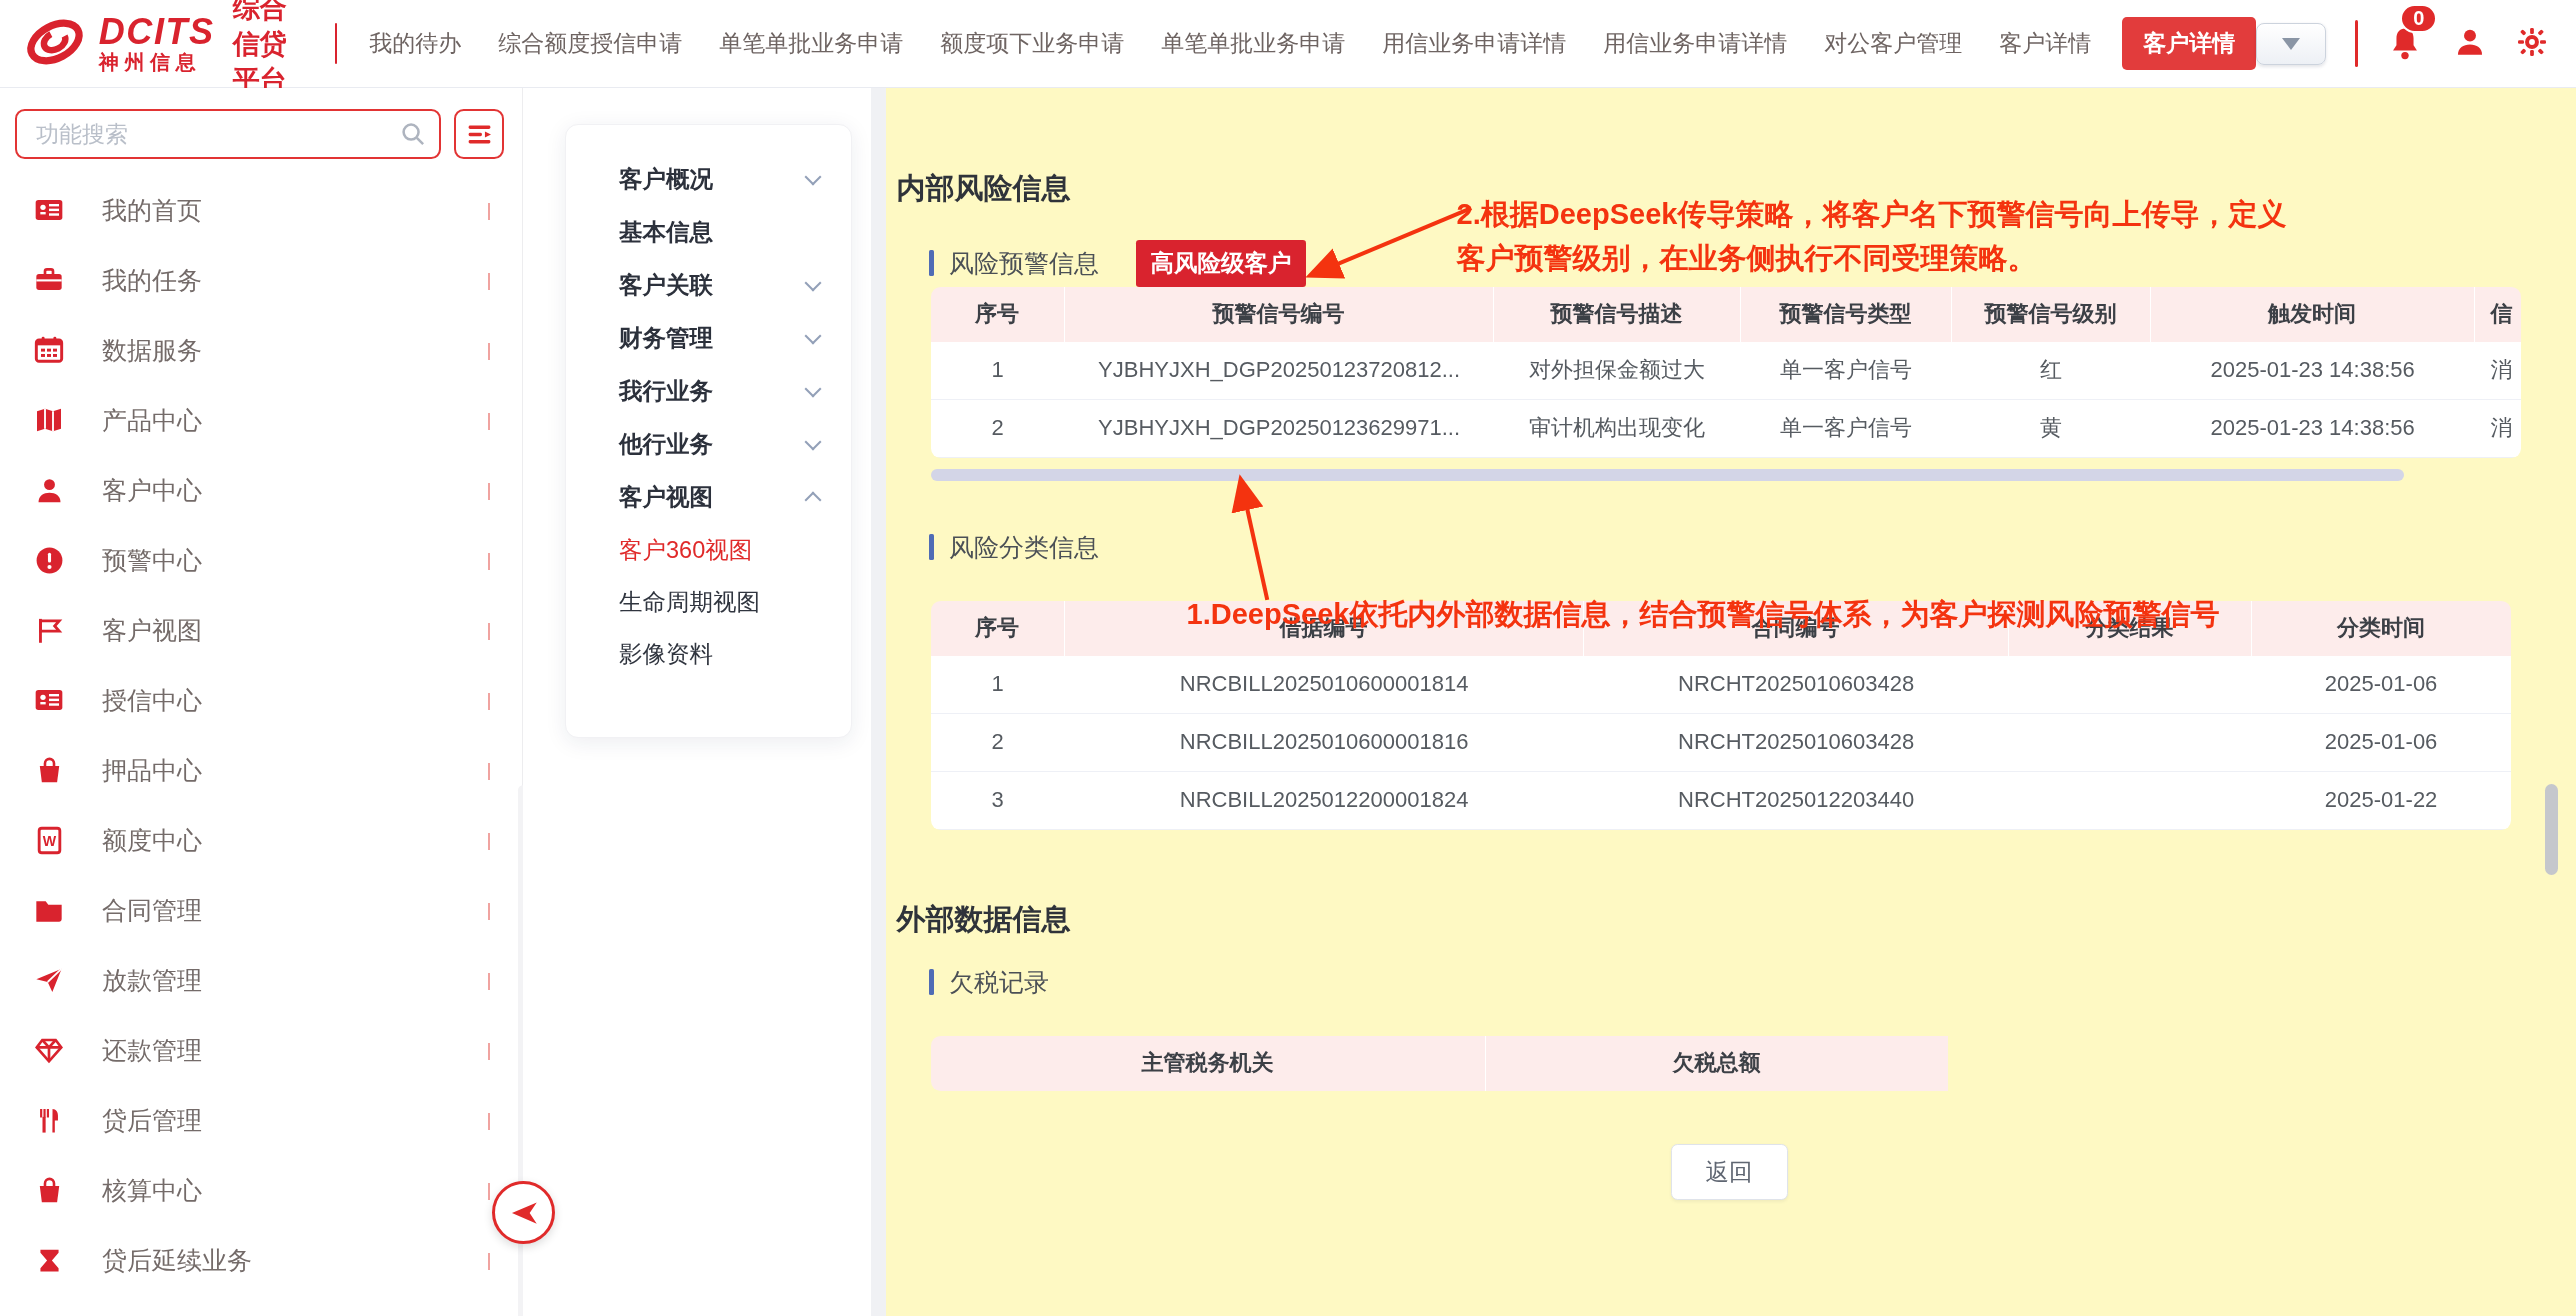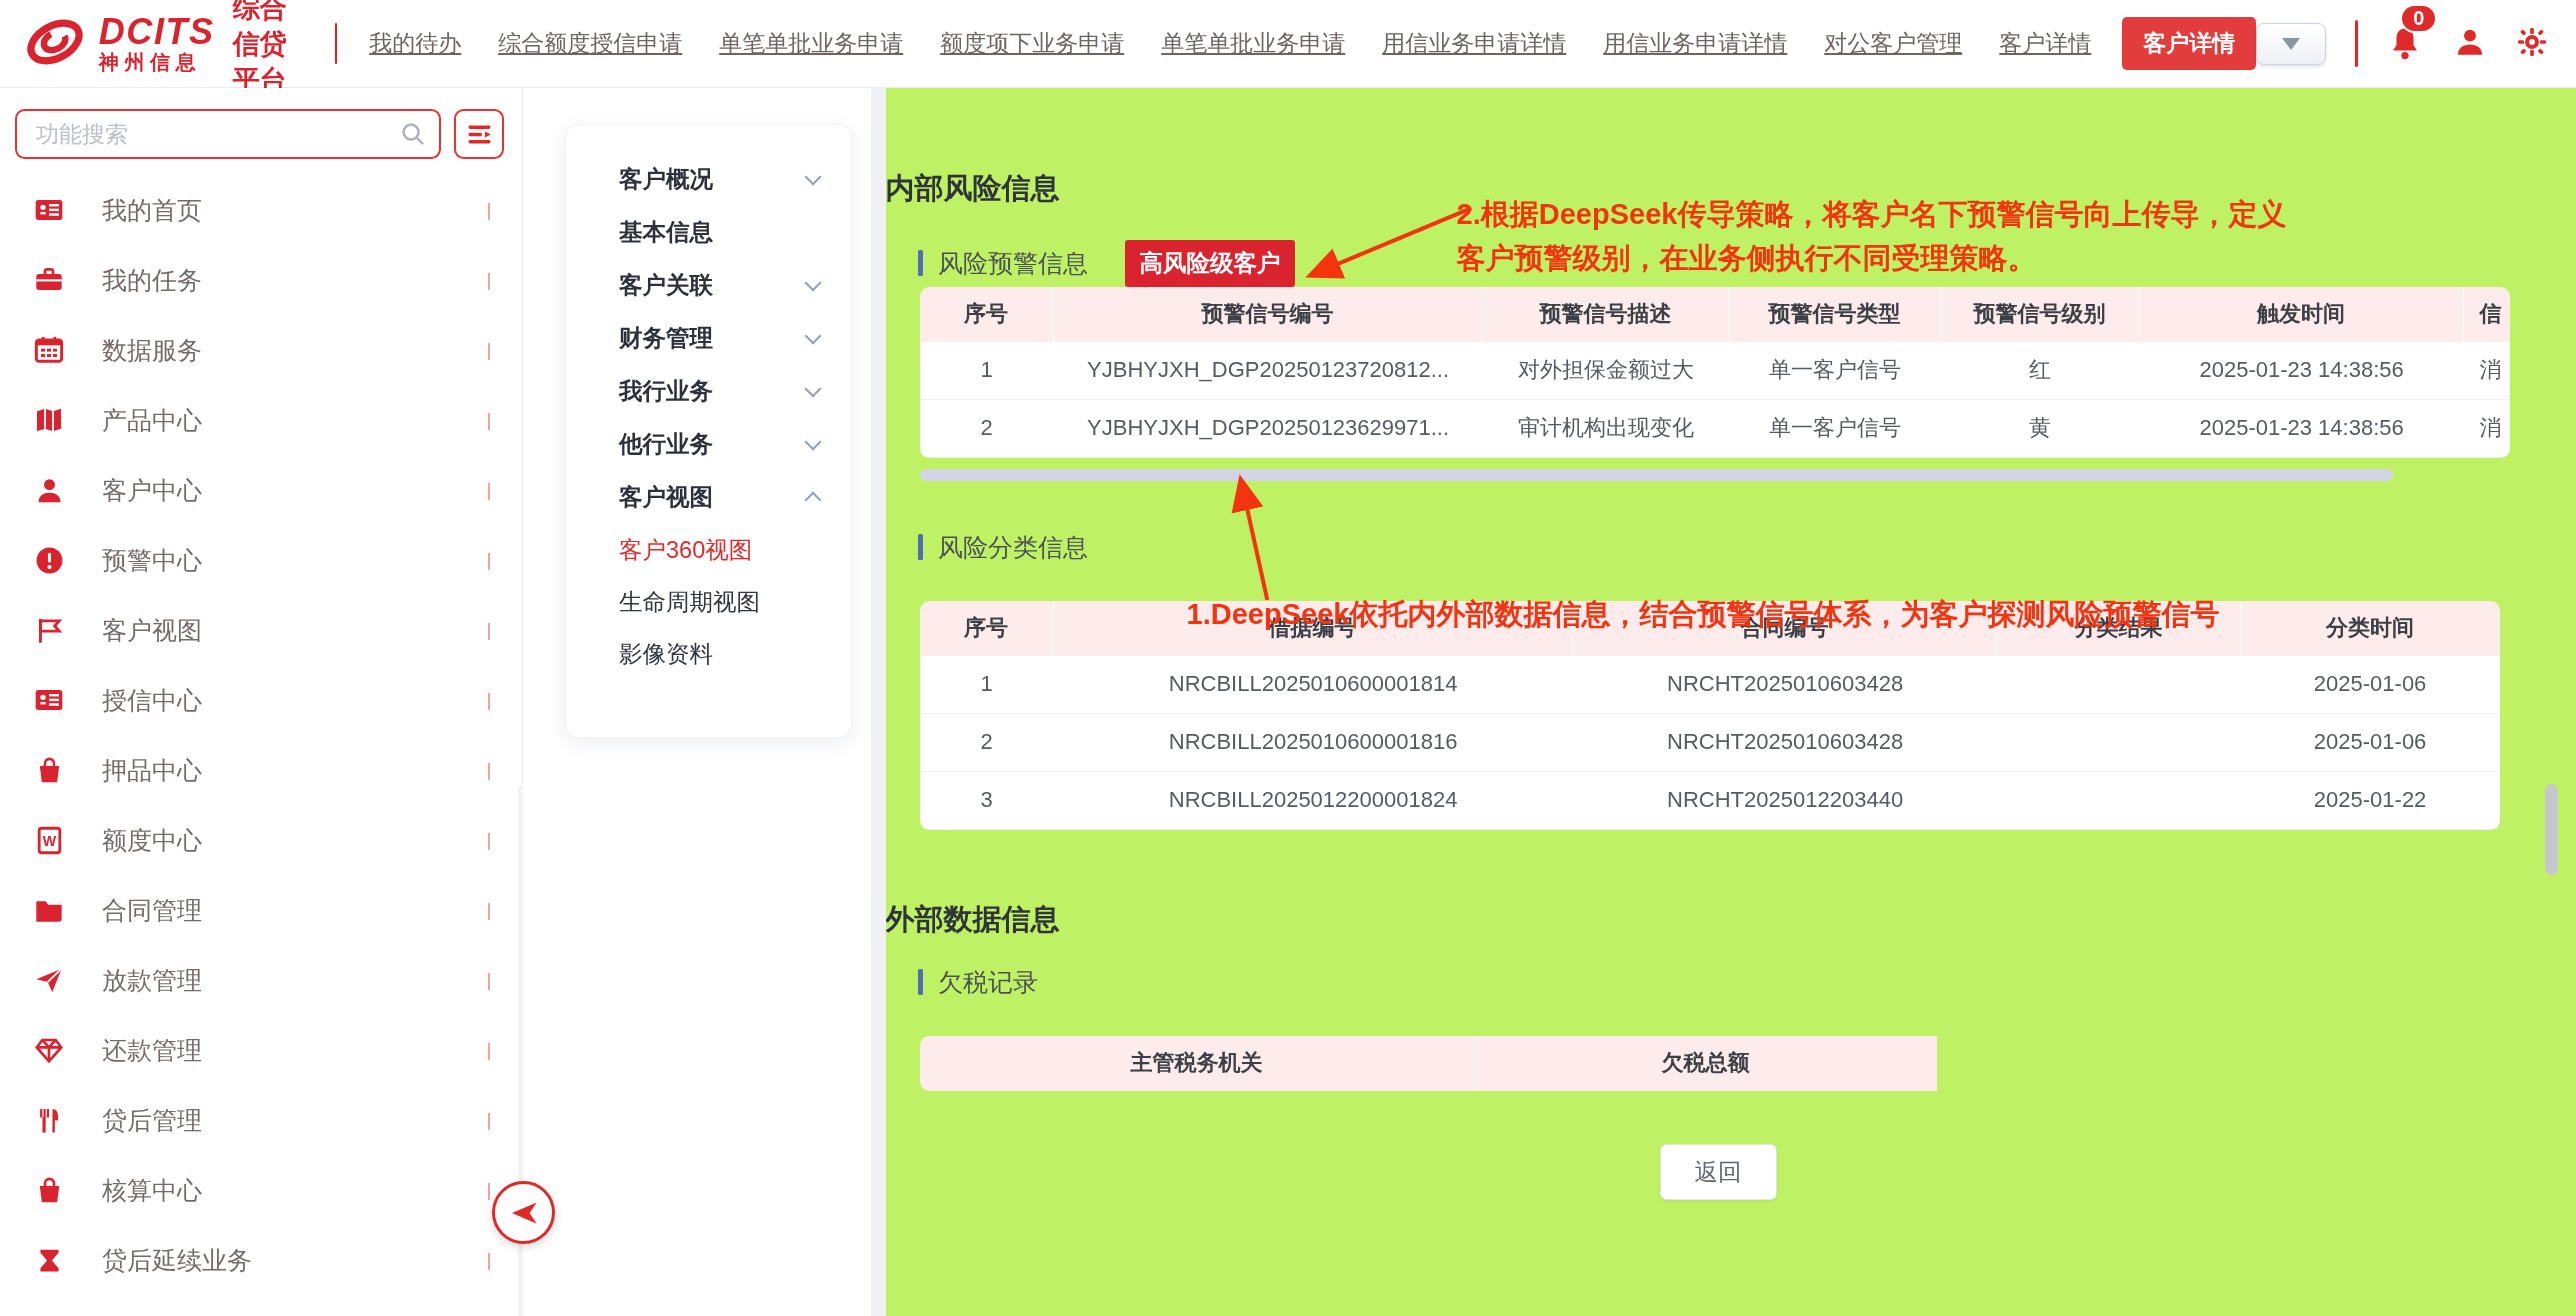--- a/index.html
+++ b/index.html
@@ -14,21 +14,21 @@
     height:88px; display:flex; align-items:center;
     padding-left:21px; border-bottom:1.6px solid #e9ebf1; background:#fff;
   }
   .brand { display:flex; align-items:center; }
   .brand-text { display:flex; flex-direction:column; margin-left:9.7px; }
   .brand-name { font-size:36px; font-weight:bold; font-style:italic; color:#d9232e; letter-spacing:1.6px; line-height:36px;}
   .brand-sub { font-size:20px; font-weight:bold; color:#d9232e; letter-spacing:5.7px; line-height:24px;}
   .product-name { font-size:27px; font-weight:bold; color:#d9232e; margin-left:18px; }
   .hdr-red-div { width:3.2px; height:41px; background:#d9232e; margin:0 32px 0 24px; border-radius:1.6px;}
   .nav { display:flex; align-items:center; gap:37px; }
-  .nav-item { font-size:23px; color:#6e6462; cursor:pointer; white-space:nowrap;text-decoration:underline; }
+  .nav-item { font-size:23px; color:#6e6462; cursor:pointer; white-space:nowrap; }
   .nav-active {
     margin-left:31px; background:#e23c3c; color:#fff; font-size:23px; font-weight:bold;
     padding:11.3px 21px; border-radius:4.9px; cursor:pointer; white-space:nowrap;
   }
   .hdr-right { margin-left:auto; margin-right:27.6px; display:flex; align-items:center; gap:29px; }
   .dd-btn {
     width:70px; height:42px; border:1.6px solid #ccd3dd; border-radius:8px;
     background:linear-gradient(#ffffff,#edf0f5); display:flex; align-items:center; justify-content:center;
     box-shadow:0 1.6px 3.2px rgba(30,40,70,.12); cursor:pointer;
   }
@@ -71,21 +71,21 @@
     background:#fff; border:0.8px solid #f1f1f4; border-radius:13px;
     box-shadow:0 4.9px 21px rgba(20,35,80,.08); padding-top:27.6px;
   }
   .sm-item { height:53px; display:flex; align-items:center; padding:0 32px 0 53px; font-size:23.5px; font-weight:bold; color:#2c313c; cursor:pointer;}
   .sm-chev { margin-left:auto; width:12px; height:12px; border-right:2.4px solid #93a0b8; border-bottom:2.4px solid #93a0b8; transform:rotate(45deg); margin-top:-4.9px;}
   .sm-chev.up { transform:rotate(-135deg); margin-top:6.5px; }
   .sm-sub { height:52px; display:flex; align-items:center; padding-left:53px; font-size:23.5px; color:#30353f; cursor:pointer;}
   .sm-sub.active { color:#e02a2a; }
   .vband { width:14.6px; background:#f0f1f4; flex:none; }
   
-  .main { flex:1; position:relative; background:#bef264; overflow:hidden; }
+  .main { flex:1; position:relative; background:#fef9c3; overflow:hidden;padding-left:11px; }
   .h1 { margin:81px 0 0 0; font-size:29px; font-weight:bold; color:#2f333a; }
   .sec-hd { display:flex; align-items:center; margin-top:31px; padding-left:32px; }
   .bluebar { width:5.7px; height:26px; background:#4f6cb5; border-radius:1.6px; margin-right:14.6px; flex:none;}
   .sec-title { font-size:25px; color:#4b5056; }
   .risk-badge {
     margin-left:37px; background:#d9232e; color:#fff; font-size:23.5px; font-weight:bold;
     padding:7.3px 14.6px; border-radius:3.2px;
   }
   .tblwrap { margin-left:34px; border-radius:9.7px; overflow:hidden; }
   .t1 { width:1590px; }

